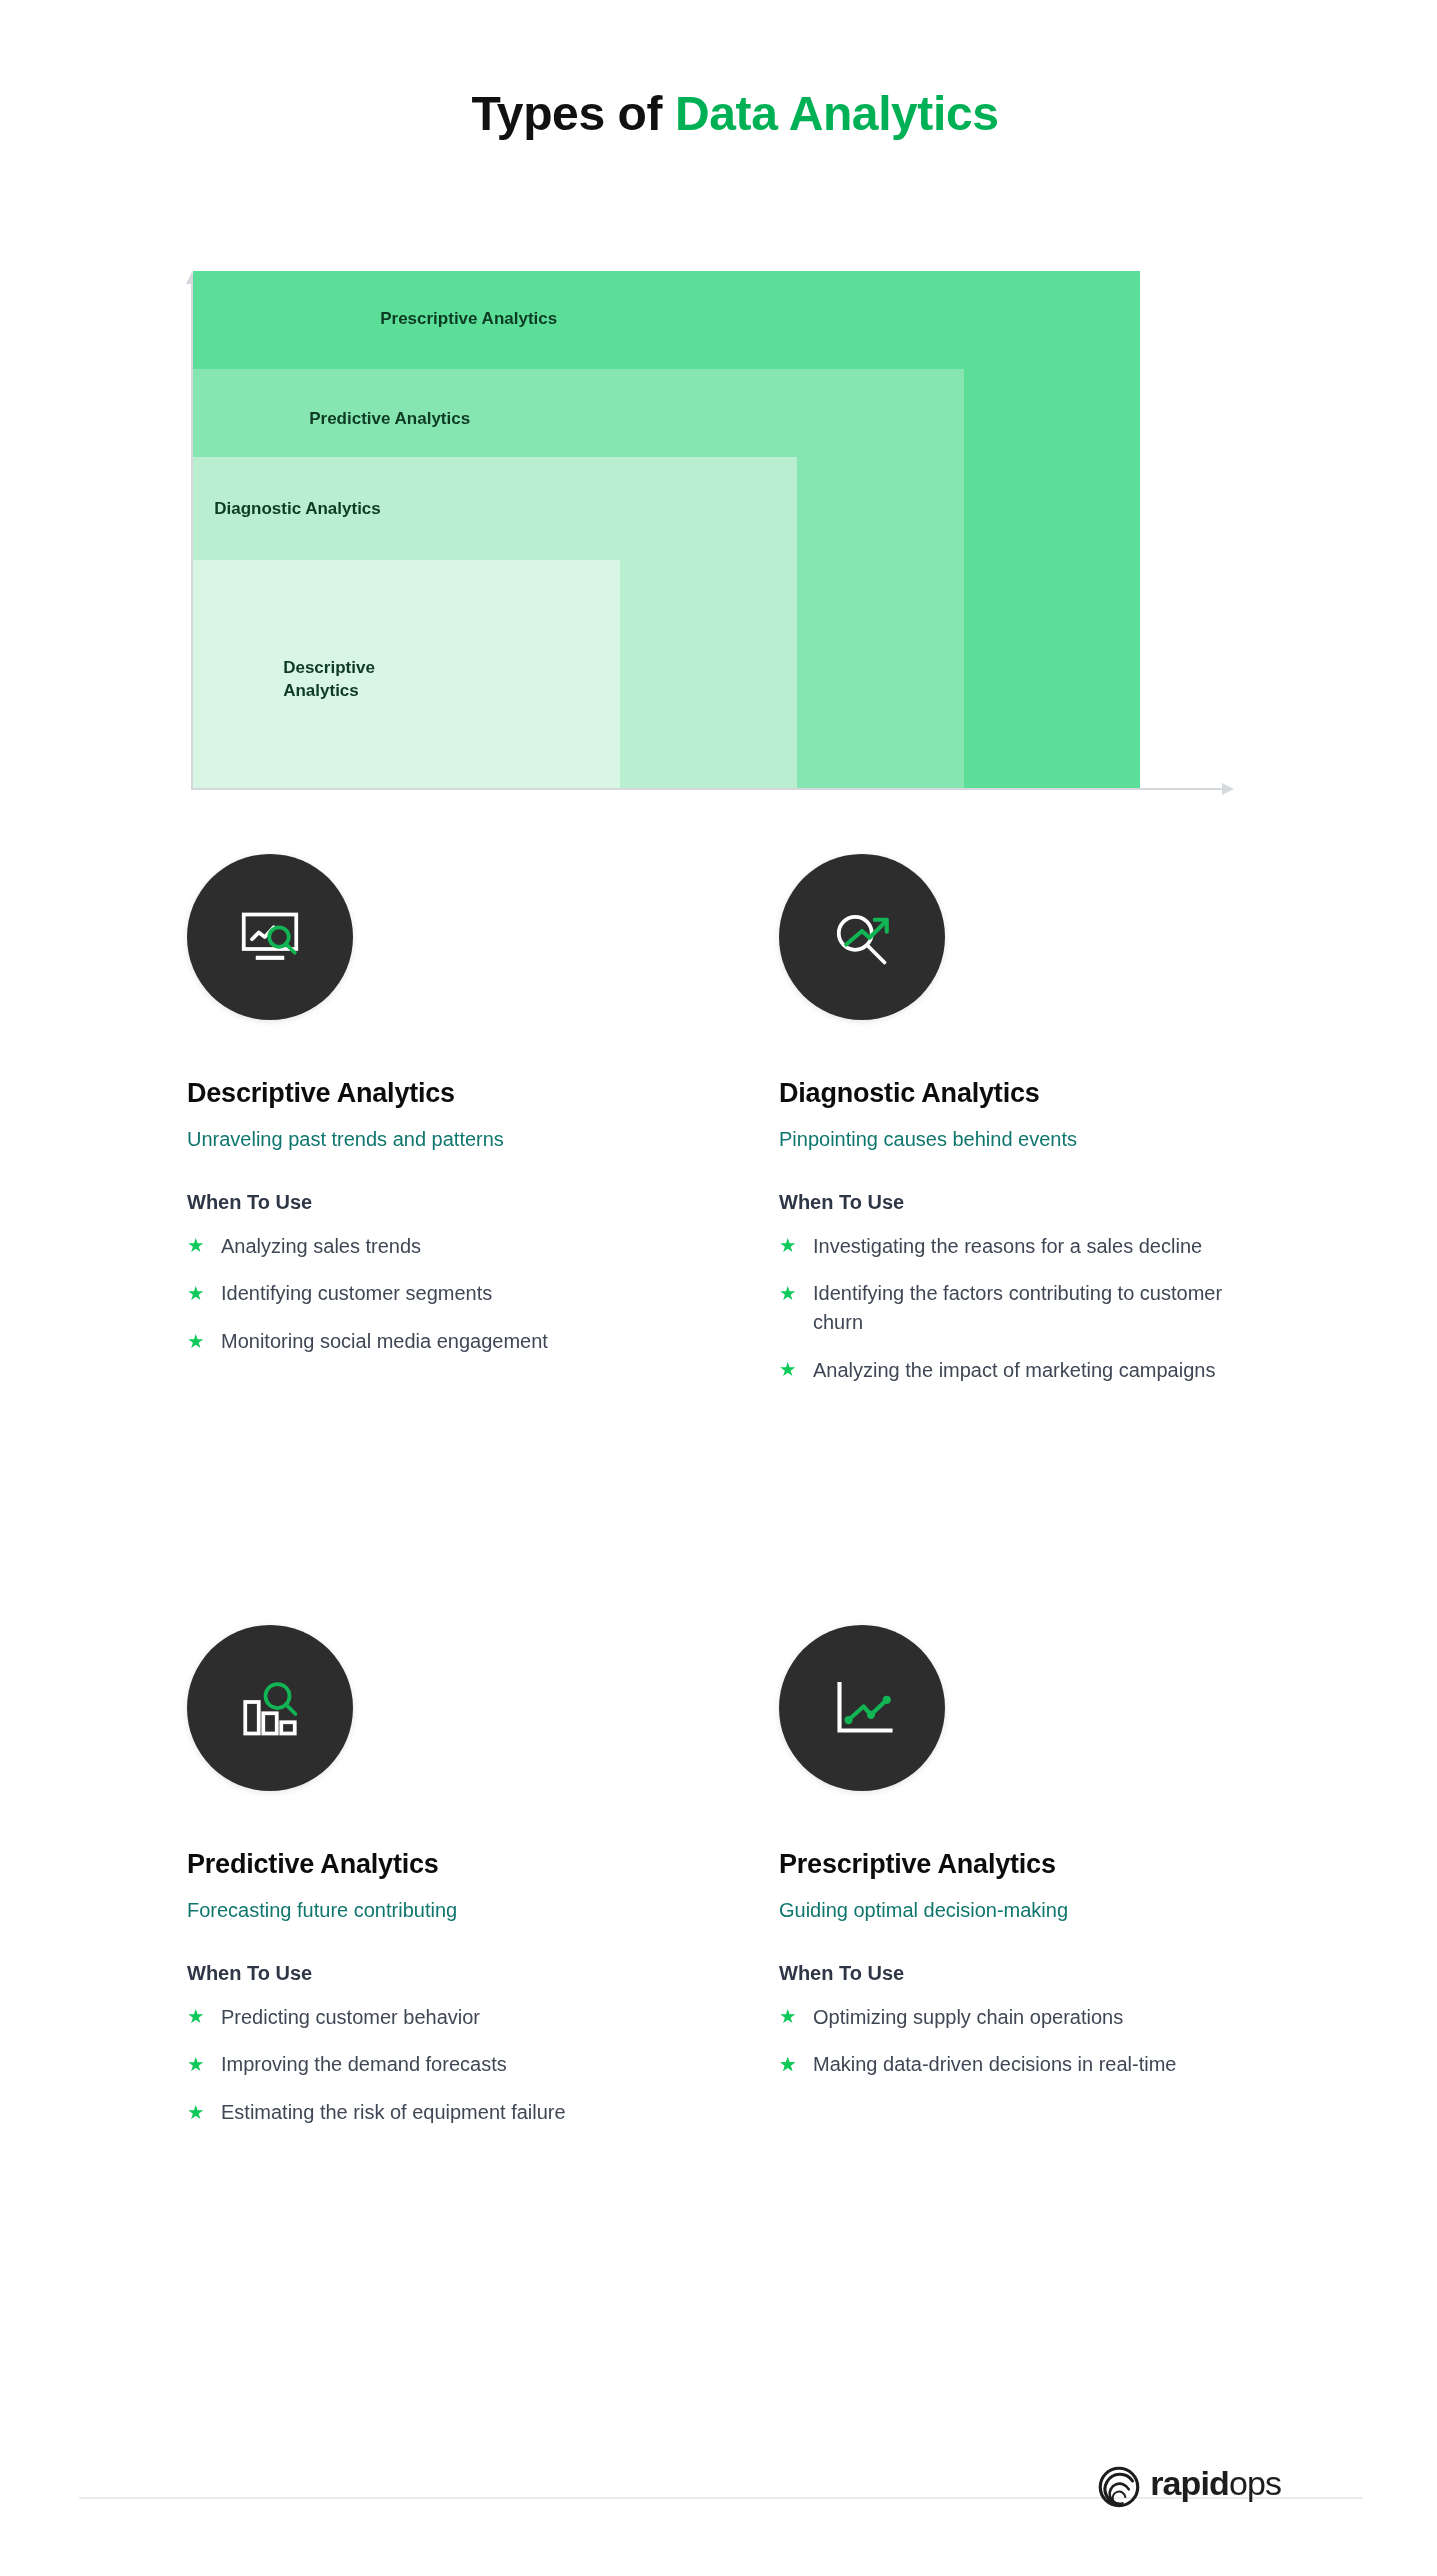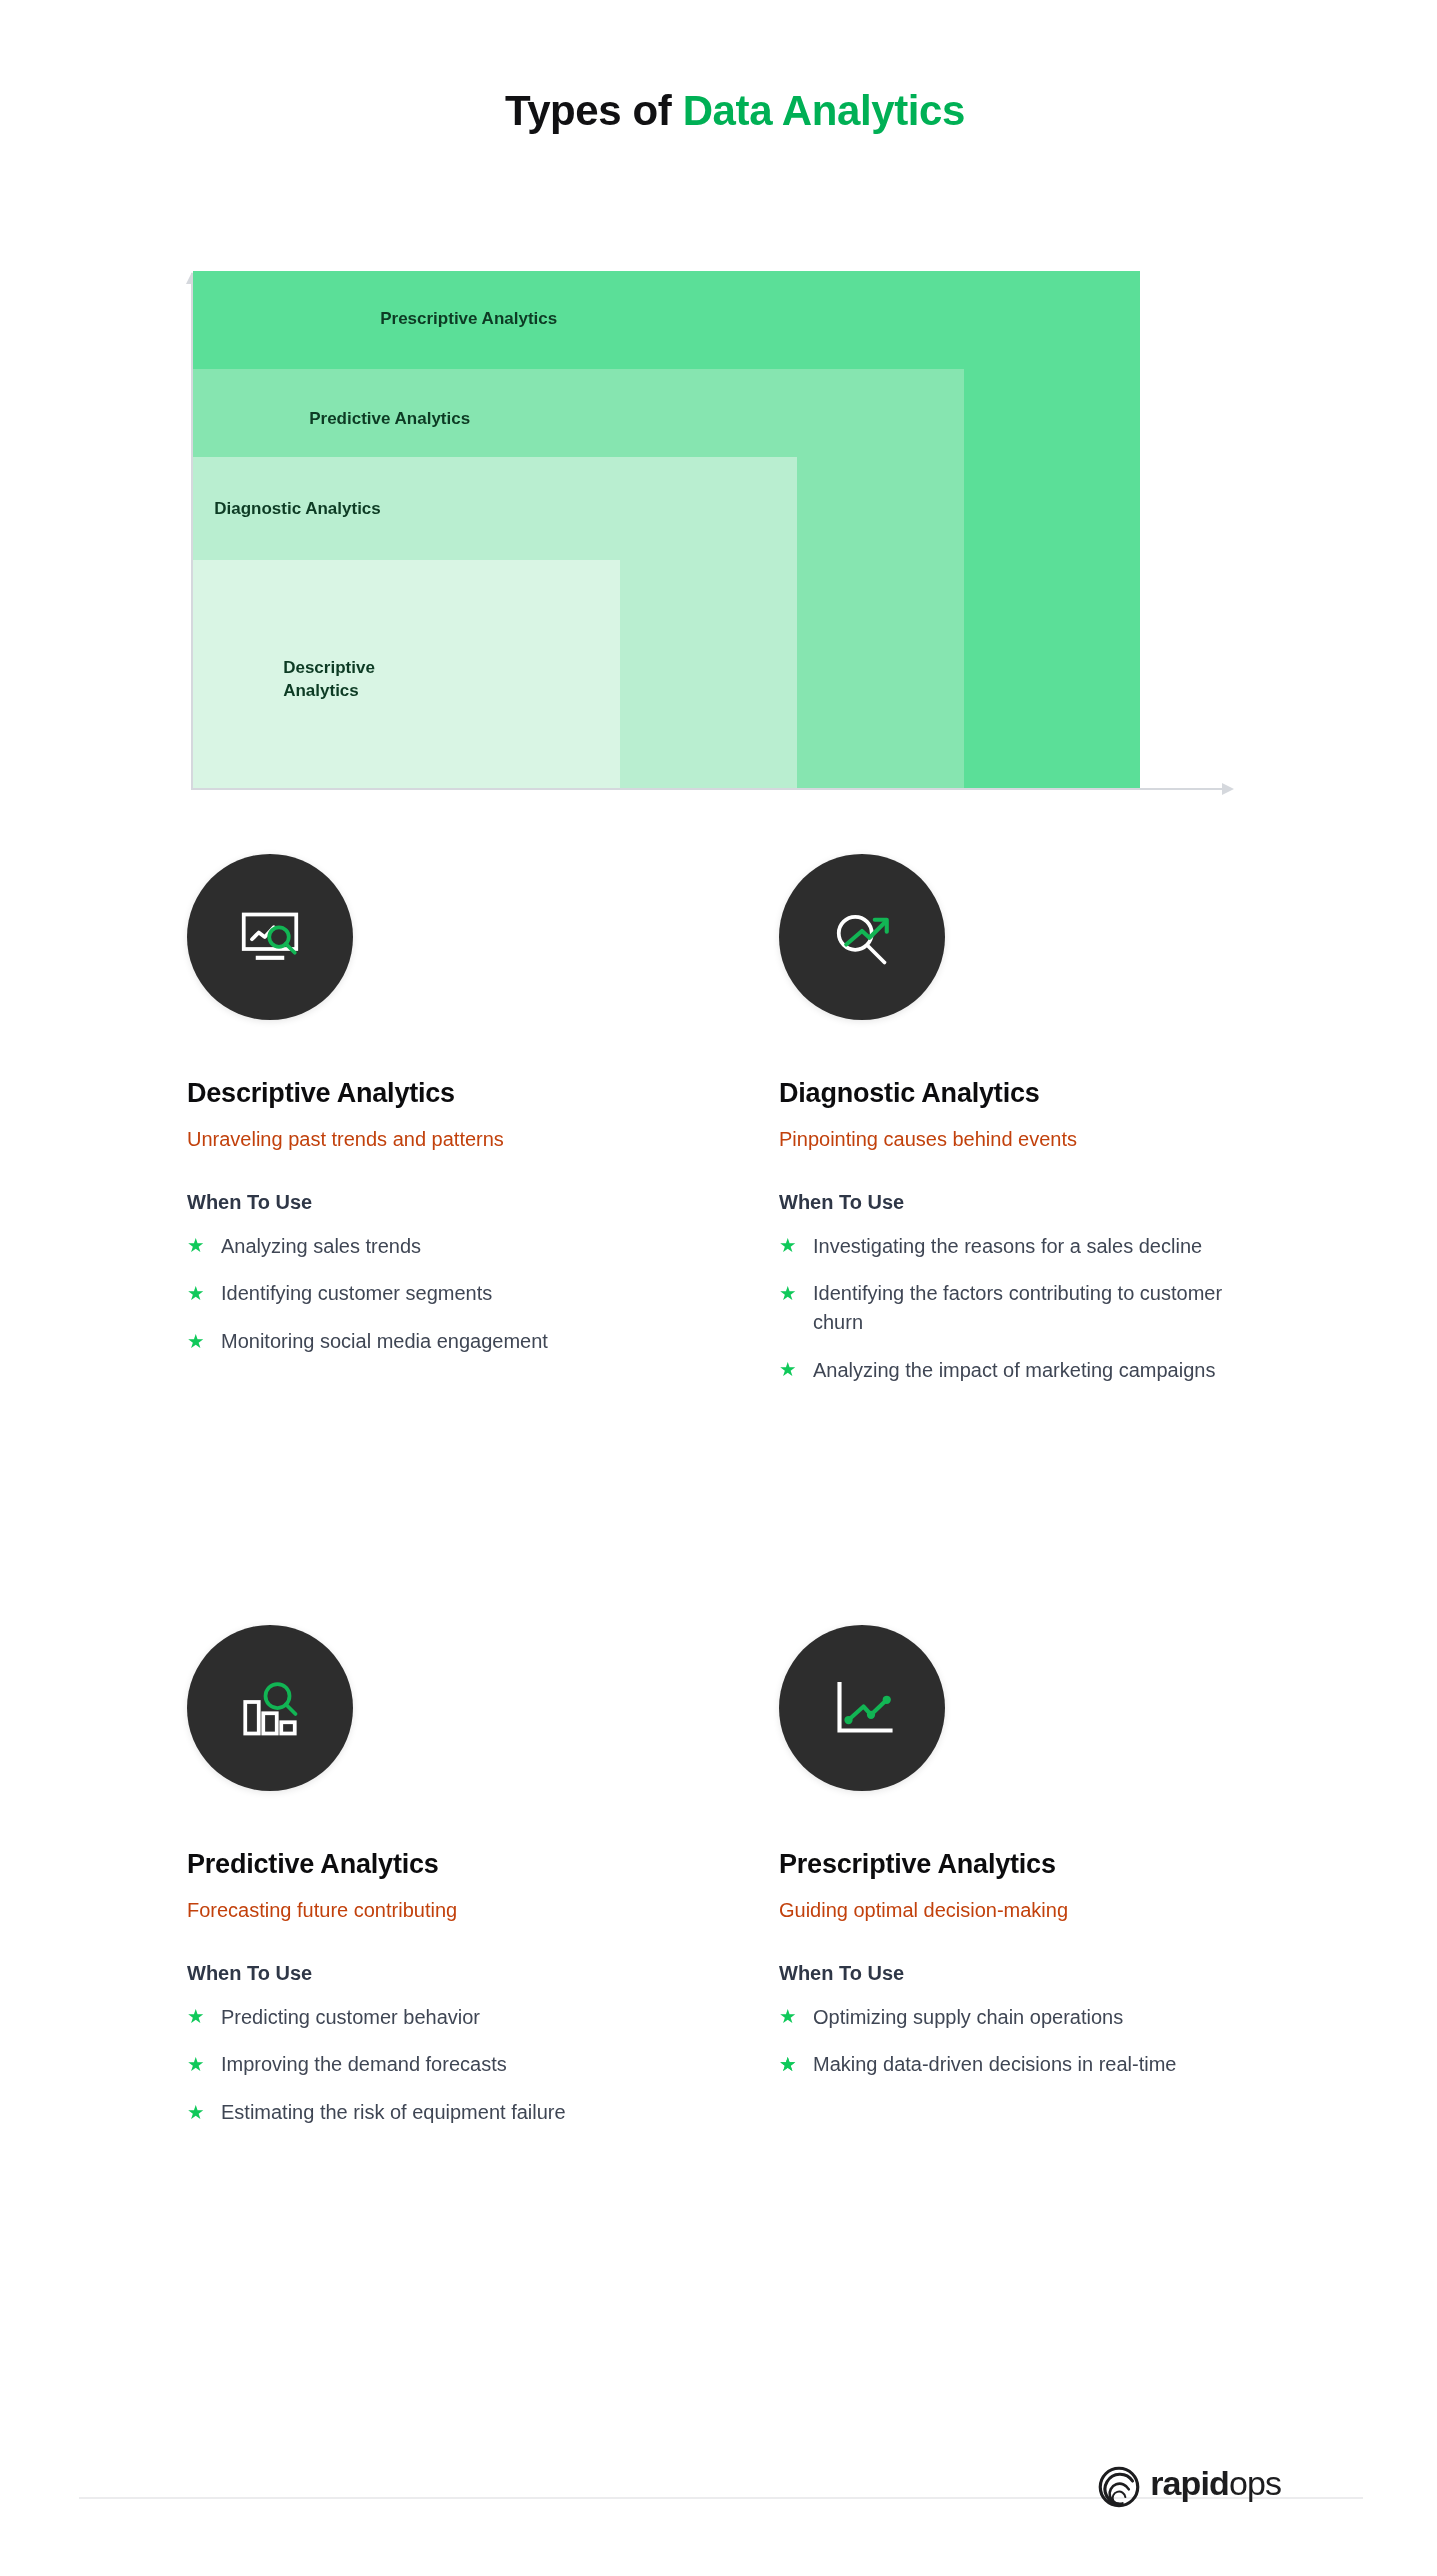--- a/index.html
+++ b/index.html
@@ -11,21 +11,21 @@
     position:relative;
     overflow:hidden;
   }
 
   
   .title-wrap {
     position:absolute; left:0; top:88px; width:1438px;
     text-align:center;
   }
   .title {
-    font-size:42px; font-weight:bold; letter-spacing:-0.4px;
+    font-size:48px; font-weight:bold; letter-spacing:-0.4px;
     color:#111113; line-height:1.1;padding-left:32px;
   }
   .title .accent { color:#00b055; }
 
   
   .chart {
     position:absolute; left:191px; top:266px;
     width:1048px; height:524px;
   }
   .y-axis {
@@ -91,21 +91,21 @@
   }
   .icon-circle svg { display:block; }
 
   .card-title {
     margin-top:58px;
     font-size:27px; font-weight:bold; color:#0c0c0e;
     letter-spacing:-0.2px;
   }
   .card-sub {
     margin-top:16.5px;
-    font-size:20px; color:#c2410c; line-height:1.3;
+    font-size:20px; color:#0f766e; line-height:1.3;
   }
   .when-label {
     margin-top:39px;
     font-size:20px; font-weight:bold; color:#2f3747;
   }
   .bullets { margin-top:18px; list-style:none; }
   .bullet {
     position:relative;
     padding-left:34px;
     margin-bottom:19.5px;

